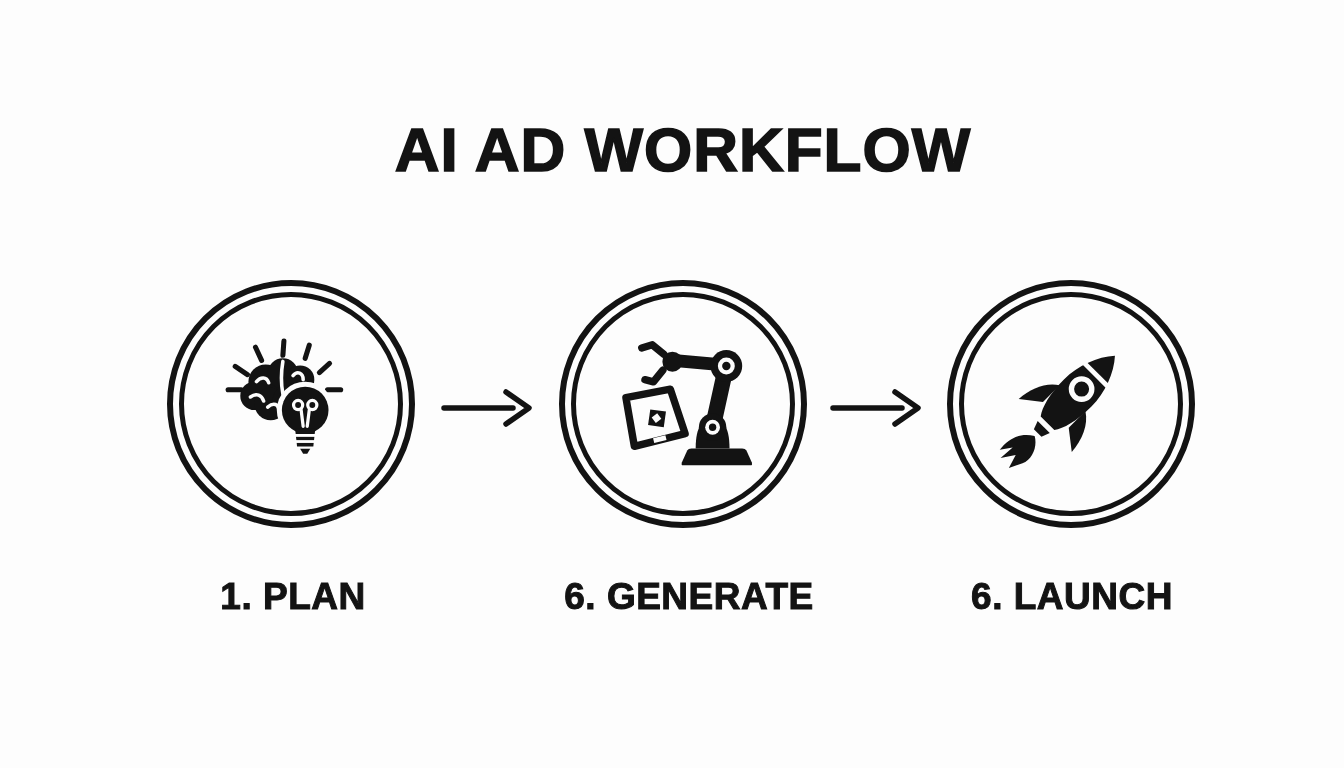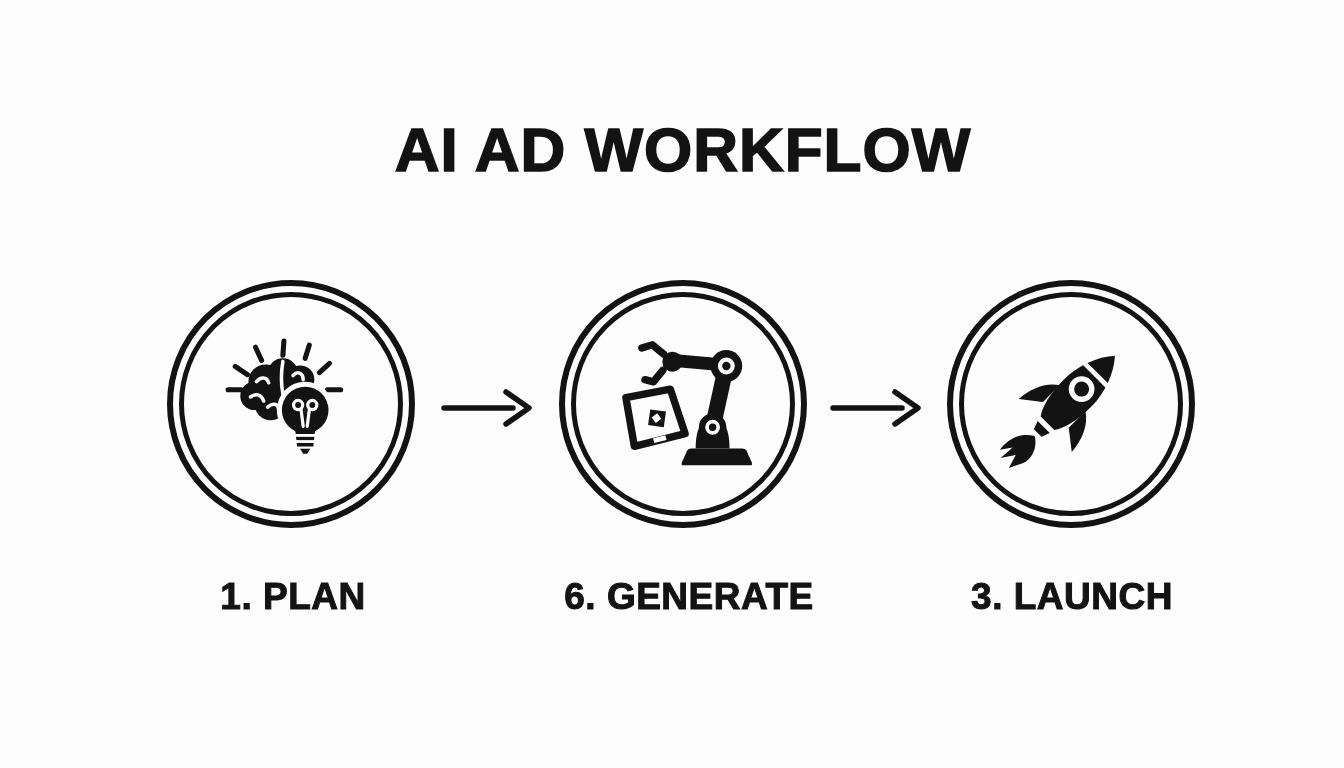--- a/index.html
+++ b/index.html
@@ -196,15 +196,15 @@
 
         <path d="M62,102 L78,102 L75,110 L65,110 Z" fill="#131313"></path>
 
         <path d="M70,114 C60,120 54,130 56,146 L63,136 L62,151 L70,139 L74,152 L80,140 C84,131 79,119 70,114 Z" fill="#131313"></path>
       </g>
     </svg>
   </div>
 
   <p class="step-label label-1">1. PLAN</p>
   <p class="step-label label-2">6. GENERATE</p>
-  <p class="step-label label-3">3. LAUNCH</p>
+  <p class="step-label label-3">6. LAUNCH</p>
 
 </div>
 
 </body></html>

